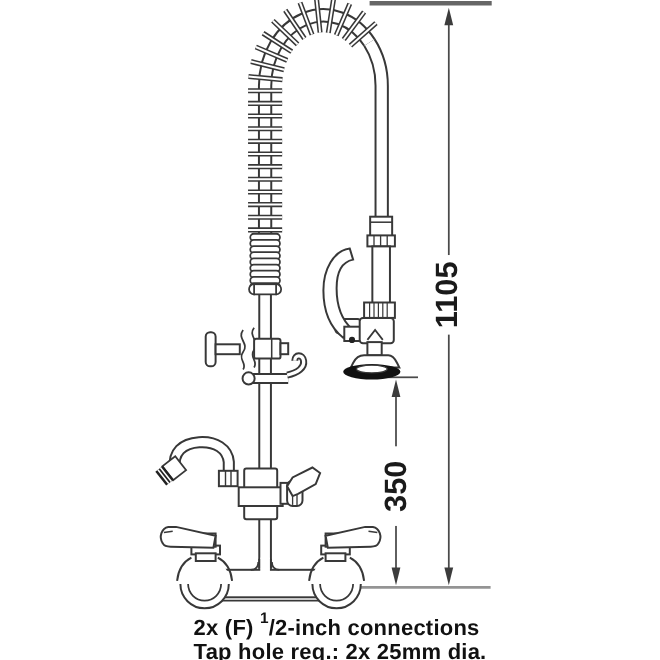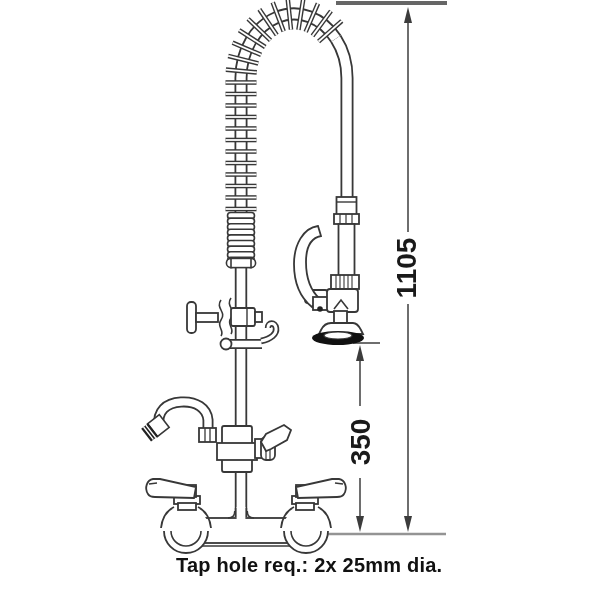--- a/index.html
+++ b/index.html
@@ -216,15 +216,16 @@
 
     <path d="M235,523 V510" stroke="#383838" stroke-width="0" fill="none"></path>
     <path d="M241,508 V517" stroke="#383838" stroke-width="12.4" fill="none"></path>
     <path d="M241,507 V520" stroke="#fff" stroke-width="8.8" fill="none"></path>
     <path d="M228,518 Q234.8,518 234.8,511" fill="none" stroke="#383838" stroke-width="1.6"></path>
     <path d="M247.2,511 Q247.2,518 254,518" fill="none" stroke="#383838" stroke-width="1.6"></path>
   </g>
 </svg>
 
 <div class="notes">
+  <div><span>2x (F) </span><sup>1</sup><span>/2-inch connections</span></div>
   <div>Tap hole req.: 2x 25mm dia.</div>
 </div>
 </div>
 
 </body></html>

